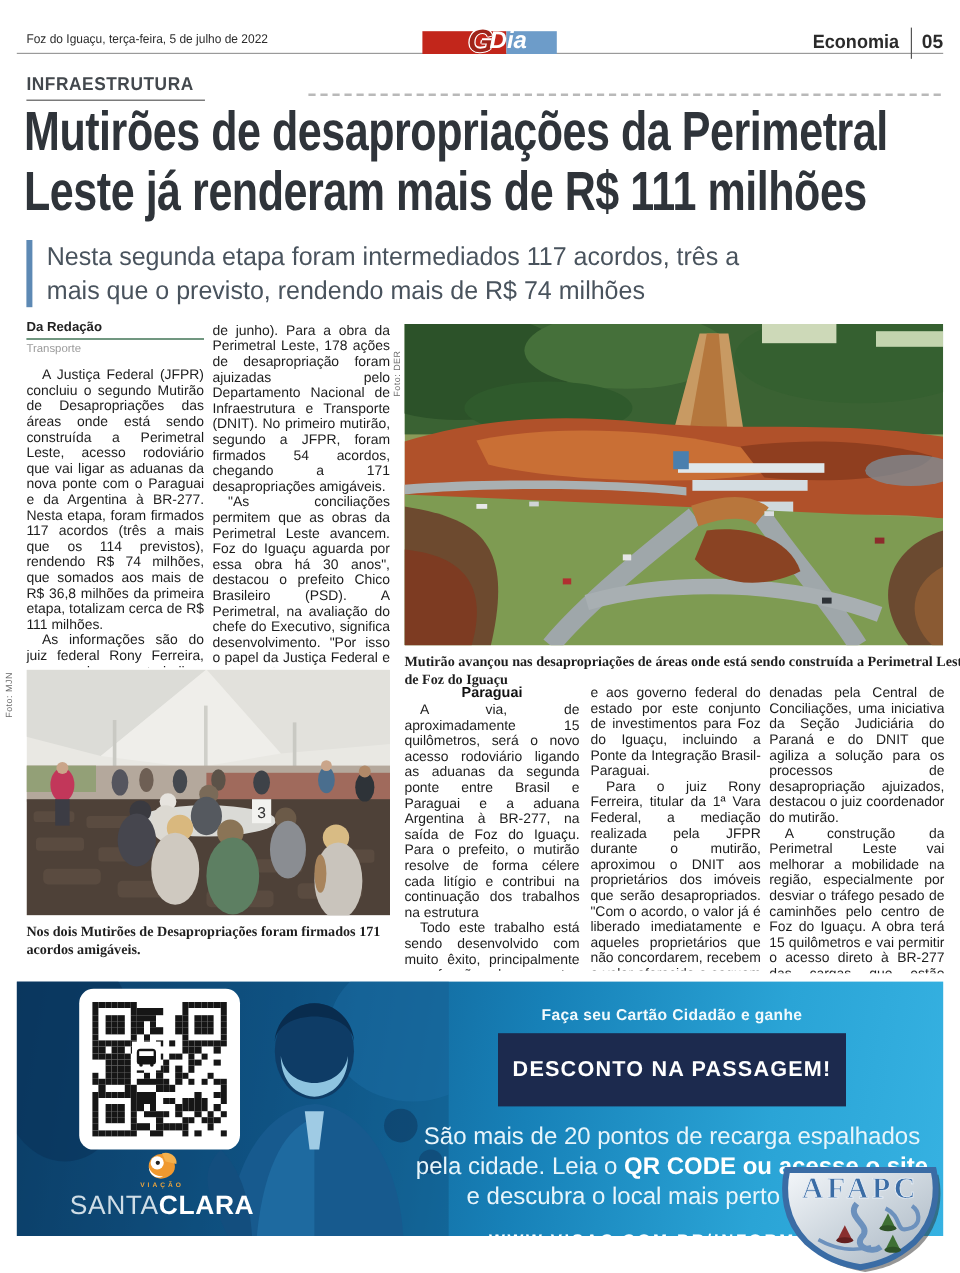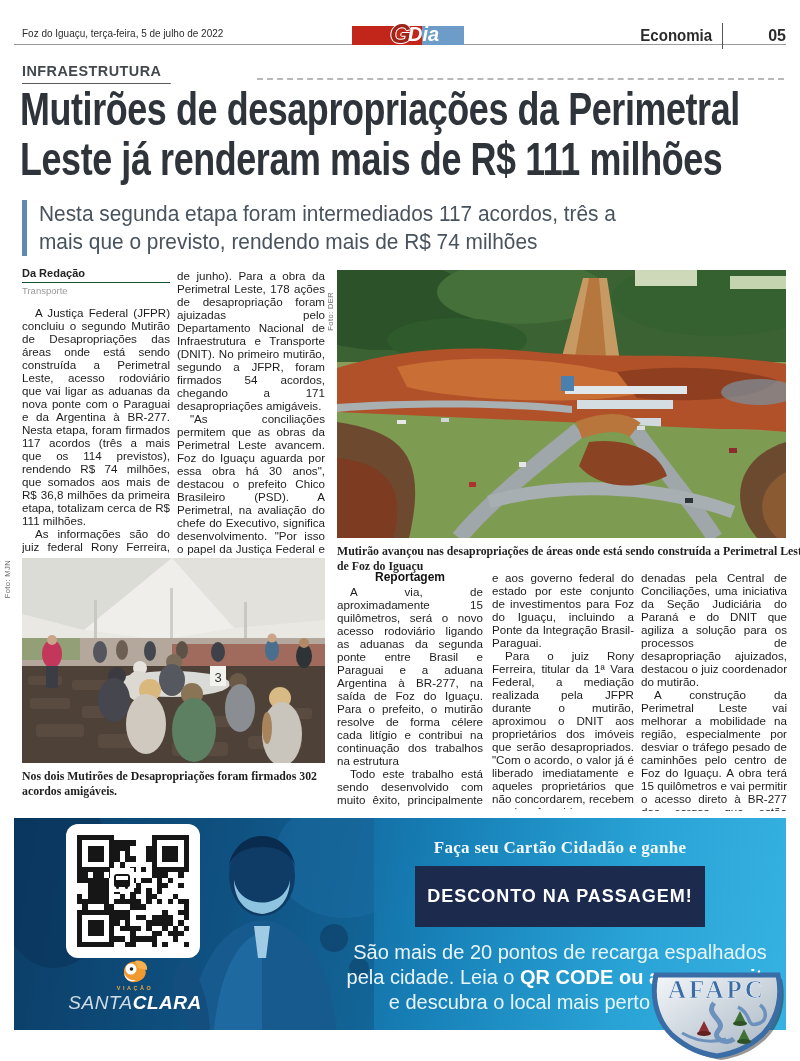--- a/index.html
+++ b/index.html
@@ -17,21 +17,21 @@
   .brand { position:absolute; left:352px; top:25px; width:112px; height:22px; }
   .brand-red { position:absolute; left:0; top:1px; width:70px; height:19px; background:#c2261b; }
   .brand-blue { position:absolute; right:0; top:1px; width:42px; height:19px; background:#6d9cc9; }
   .brand-g { position:absolute; left:38px; top:-6px; font-size:27px; font-weight:bold; font-style:italic;
     color:#9e241a; text-shadow:-1px 0 #fff,1px 0 #fff,0 1px #fff,0 -1px #fff; z-index:2;}
   .brand-dia { position:absolute; left:56px; top:-2px; font-size:20px; font-weight:bold; font-style:italic;
     color:#fff; z-index:2; }
   .hdr-right { position:absolute; right:14px; top:24px; display:flex; align-items:center; height:24px; }
   .hdr-section { font-size:16px; font-weight:bold; color:#2b2b2b; transform:scaleX(.94); }
   .hdr-div { width:1px; height:26px; background:#555; margin:0 8px; }
-  .hdr-page { font-size:16px; font-weight:bold; color:#2b2b2b;margin-left:37px; }
+  .hdr-page { font-size:16px; font-weight:bold; color:#2b2b2b; }
   
   .kicker-row { position:absolute; left:22px; right:16px; top:62px; display:flex; align-items:flex-end; }
   .kicker { font-size:15.5px; font-weight:600; color:#43484d; letter-spacing:.5px;
     border-bottom:1.5px solid #5a5a5a; padding:0 10px 3px 0; transform:scaleX(.93); transform-origin:left; }
   .kicker-dashes { flex:1; border-bottom:2px dashed #b9b9b9; margin:0 0 4px 75px; }
   .headline { position:absolute; left:20px; top:84px; color:#2f343a; font-weight:bold;
     font-size:46px; line-height:50px; letter-spacing:-.5px; }
   .headline span { display:block; white-space:nowrap; transform:scaleX(.78); transform-origin:left; }
   .subhead { position:absolute; left:22px; top:200px; border-left:5px solid #5d89b4; padding-left:12px;
     color:#49535d; font-size:21.5px; line-height:28px; }
@@ -75,25 +75,25 @@
   .qr-grid i.on { background:#161616; }
   .qr-center { position:absolute; left:44px; top:44px; width:24px; height:24px; background:#fff;
     display:flex; align-items:center; justify-content:center; }
   .bus { position:relative; width:16px; height:13px; background:#141414; border-radius:3px 3px 2px 2px; }
   .bus:before { content:""; position:absolute; left:2px; top:2px; width:12px; height:4px; background:#fff; }
   .bus:after { content:""; position:absolute; left:2px; bottom:-2px; width:3px; height:3px; background:#141414; border-radius:50%;
     box-shadow:9px 0 0 #141414; }
   .sc-logo { position:absolute; left:28px; top:140px; width:186px; text-align:center; }
   .sc-toucan { display:block; margin:0 auto; width:30px; height:26px; }
   .sc-pre { display:block; font-size:5.5px; letter-spacing:2.5px; color:#f0a63c; font-weight:bold; margin-top:1px; }
-  .sc-name { font-size:19px; letter-spacing:.5px; margin-top:1px;font-style:italic; }
+  .sc-name { font-size:22px; letter-spacing:.5px; margin-top:1px; }
   .sc-name .n1 { color:#cfdde6; font-weight:normal; }
   .sc-name .n2 { color:#ffffff; font-weight:bold; }
   .ad-text { position:absolute; left:330px; top:20px; width:432px; text-align:center; color:#eef8fd; }
-  .ad-title { font-size:17px; font-weight:bold; letter-spacing:.3px; color:#f2fafd;font-family:Liberation Serif, serif; }
+  .ad-title { font-size:13px; font-weight:bold; letter-spacing:.3px; color:#f2fafd; }
   .ad-highlight { display:inline-block; margin-top:8px; background:#1c2a4e; color:#fff;
     font-size:18px; font-weight:bold; letter-spacing:1px; padding:20px 12px; }
   .ad-body { margin-top:13px; font-size:20px; line-height:25px; color:#e8f5fb; }
   .ad-body b { color:#ffffff; }
   .ad-url { margin-top:15px; font-size:14px; font-weight:bold; letter-spacing:2.2px; color:#ffffff; }
   
   .stamp { position:absolute; left:642px; top:971px; width:150px; height:90px; }
   .stamp svg { display:block; width:100%; height:100%; }
 </style>
 </head>
@@ -135,21 +135,21 @@
 
   <div class="col col1">
       <p>A Justiça Federal (JFPR) concluiu o segundo Mutirão de Desapropriações das áreas onde está sendo construída a Perimetral Leste, acesso rodoviário que vai ligar as aduanas da nova ponte com o Paraguai e da Argentina à BR-277. Nesta etapa, foram firmados 117 acordos (três a mais que os 114 previstos), rendendo R$ 74 milhões, que somados aos mais de R$ 36,8 milhões da primeira etapa, totalizam cerca de R$ 111 milhões.</p>
       <p>As informações são do juiz federal Rony Ferreira, que coordenou os trabalhos iniciados na manhã de segunda-feira (27</p>
     </div>
   <div class="col col2">
       <p class="no-indent">de junho). Para a obra da Perimetral Leste, 178 ações de desapropriação foram ajuizadas pelo Departamento Nacional de Infraestrutura e Transporte (DNIT). No primeiro mutirão, segundo a JFPR, foram firmados 54 acordos, chegando a 171 desapropriações amigáveis.</p>
       <p>"As conciliações permitem que as obras da Perimetral Leste avancem. Foz do Iguaçu aguarda por essa obra há 30 anos", destacou o prefeito Chico Brasileiro (PSD). A Perimetral, na avaliação do chefe do Executivo, significa desenvolvimento. "Por isso o papel da Justiça Federal e do DNIT é fundamental para que possamos destravar essa importante obra", afirma.</p>
     </div>
   <div class="col col3">
-    <h3>Reportagem</h3>
+    <h3>Paraguai</h3>
     <div>
         <p>A via, de aproximadamente 15 quilômetros, será o novo acesso rodoviário ligando as aduanas da segunda ponte entre Brasil e Paraguai e a aduana Argentina à BR-277, na saída de Foz do Iguaçu. Para o prefeito, o mutirão resolve de forma célere cada litígio e contribui na continuação dos trabalhos na estrutura</p>
         <p>Todo este trabalho está sendo desenvolvido com muito êxito, principalmente em função dos agentes envolvidos. Chico Brasileiro faz questão de agradecer a Itaipu Binacional</p>
       </div>
   </div>
   <div class="col col4">
       <p class="no-indent">e aos governo federal do estado por este conjunto de investimentos para Foz do Iguaçu, incluindo a Ponte da Integração Brasil-Paraguai.</p>
       <p>Para o juiz Rony Ferreira, titular da 1ª Vara Federal, a mediação realizada pela JFPR durante o mutirão, aproximou o DNIT aos proprietários dos imóveis que serão desapropriados. "Com o acordo, o valor já é liberado imediatamente e aqueles proprietários que não concordarem, recebem o valor oferecido e seguem com o processo", explicou.</p>
       <p>As audiências foram coor-</p>
     </div>
@@ -254,21 +254,21 @@
         <ellipse cx="172" cy="172" rx="22" ry="32" fill="#5d7f62"></ellipse>
         <circle cx="216" cy="124" r="9" fill="#6b5a48"></circle>
         <ellipse cx="218" cy="150" rx="15" ry="24" fill="#8a8d92"></ellipse>
         <circle cx="258" cy="140" r="11" fill="#d8bb84"></circle>
         <ellipse cx="260" cy="176" rx="20" ry="32" fill="#c9c4bc"></ellipse>
         <ellipse cx="245" cy="170" rx="5" ry="16" fill="#a8845c"></ellipse>
       </g>
     </svg>
   </div>
   <div class="credit credit2">Foto: MJN</div>
-  <div class="caption caption2">Nos dois Mutirões de Desapropriações foram firmados 302 acordos amigáveis.</div>
+  <div class="caption caption2">Nos dois Mutirões de Desapropriações foram firmados 171 acordos amigáveis.</div>
 
   <div class="ad">
     <svg class="ad-photo" viewBox="0 0 360 212" preserveAspectRatio="none">
       <rect width="360" height="212" fill="#0d4470" opacity="0.35"></rect>
       <ellipse cx="40" cy="60" rx="60" ry="90" fill="#0a3158" opacity="0.55"></ellipse>
       <ellipse cx="330" cy="40" rx="70" ry="60" fill="#1d6ea6" opacity="0.45"></ellipse>
       <circle cx="320" cy="120" r="14" fill="#0d3a63" opacity="0.6"></circle>
       <circle cx="345" cy="150" r="10" fill="#0d3a63" opacity="0.5"></circle>
       <ellipse cx="248" cy="58" rx="33" ry="40" fill="#0e3c66"></ellipse>
       <path d="M215,50 C218,22 278,22 281,50 C281,38 270,18 248,18 C226,18 215,38 215,50 Z" fill="#092c4e"></path>

